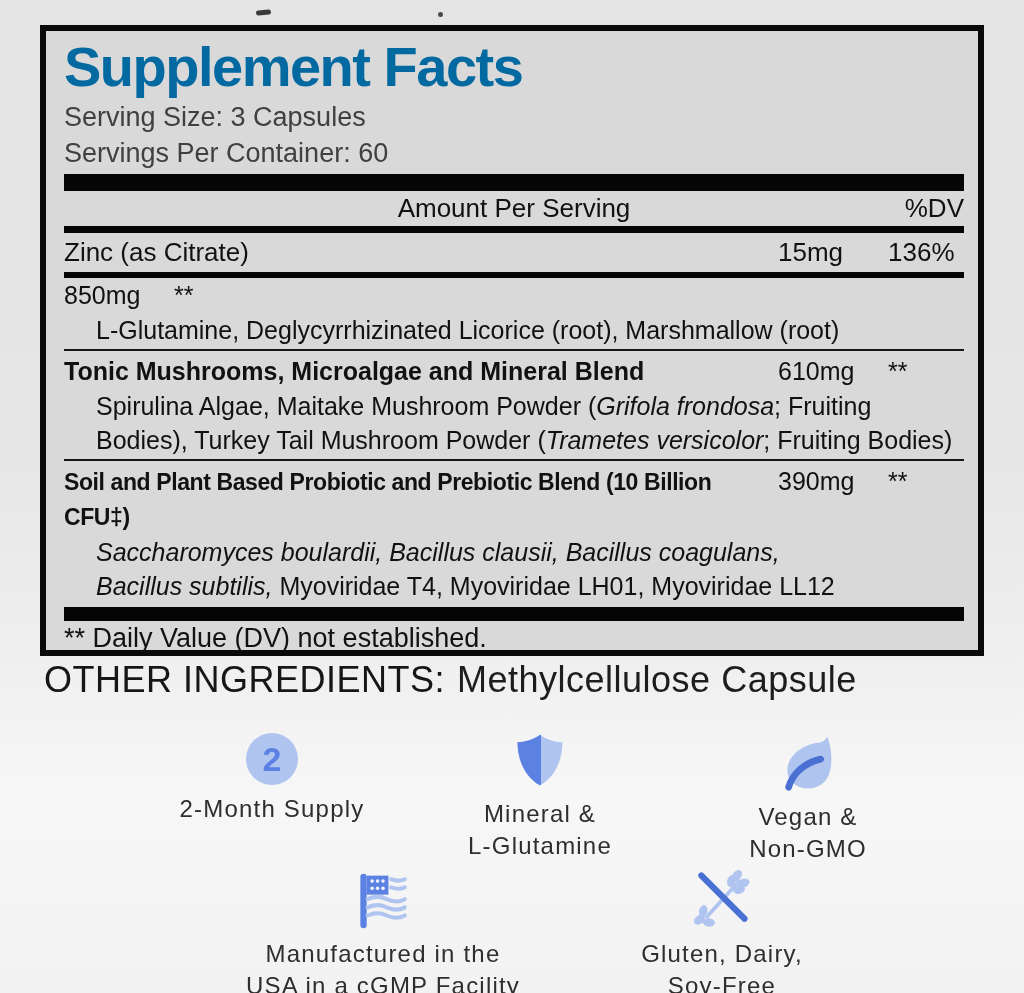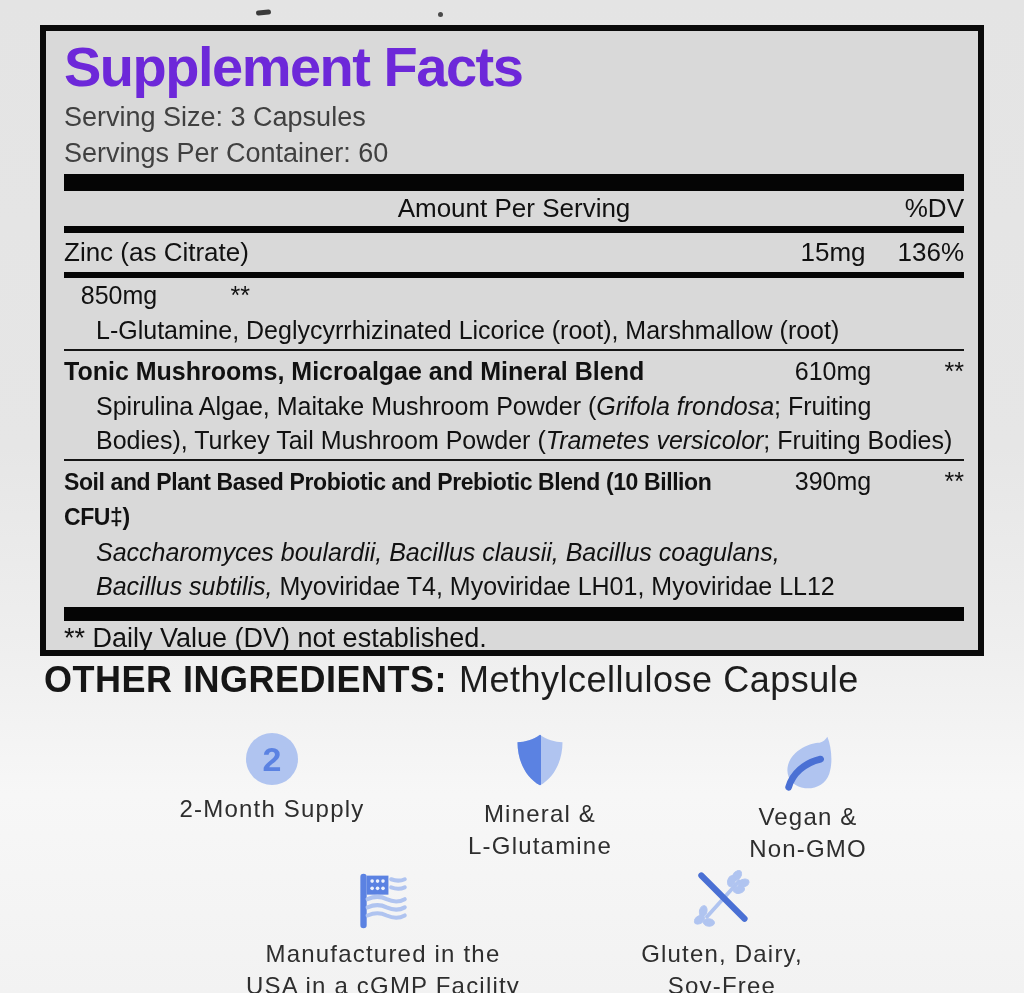--- a/index.html
+++ b/index.html
@@ -22,45 +22,45 @@
 
   
   .facts{
     position:absolute;left:40px;top:25px;width:944px;height:631px;
     border:6px solid var(--panel-border);
     background:var(--panel-bg);
     padding:4px 14px 0 18px;
     overflow:hidden;
   }
   .facts h1{
-    font-size:56px;line-height:64px;font-weight:800;letter-spacing:-1.5px;color:#6d28d9;
+    font-size:56px;line-height:64px;font-weight:800;letter-spacing:-1.5px;color:#0369a1;
   }
   .serving{font-size:27px;line-height:36px;color:#404040;}
   .bar{background:var(--bar-black);width:100%;}
   .bar-lg{height:17px;margin-top:3px;}
   .bar-md{height:7px;}
   .bar-sm{height:6px;}
   .bar-lg2{height:14px;margin-top:4px;}
   .hdr-row{position:relative;font-size:26px;line-height:35px;text-align:center;}
   .hdr-dv{position:absolute;right:0;top:0;}
   .row{display:flex;align-items:baseline;font-size:26px;line-height:39px;}
   .row.blend{font-size:25px;line-height:35px;}
   .nm{flex:1;text-align:left;}
   .b{font-weight:700;}
   .nm-sm{font-size:23px;letter-spacing:-0.4px;}
-  .amt{width:110px;text-align:center;white-space:nowrap;}
-  .dv{width:76px;text-align:right;white-space:nowrap;}
+  .amt{width:110px;text-align:left;white-space:nowrap;}
+  .dv{width:76px;white-space:nowrap;}
   .sub{font-size:25px;line-height:34px;padding-left:32px;}
   .it{font-style:italic;}
   .rule{border-top:2px solid #151515;margin:2px 0 3px 0;}
   .fn{font-size:27px;line-height:34px;}
 
   
   .other{position:absolute;left:44px;top:658px;width:960px;font-size:36px;line-height:44px;letter-spacing:0.5px;color:#161616;white-space:nowrap;}
-  .other-b{font-weight:700;}
+  .other-b{font-weight:400;}
   .other-r{margin-left:12px;font-weight:400;color:#1d1d1d;}
 
   
   .badge{position:absolute;text-align:center;color:var(--badge-text);}
   .badge .lbl{font-size:24px;line-height:32px;letter-spacing:1.2px;}
   .badge .ic{display:flex;justify-content:center;align-items:center;margin-bottom:8px;}
   .b-supply{left:152px;top:733px;width:240px;}
   .b-mineral{left:422px;top:730px;width:236px;}
   .b-vegan{left:690px;top:733px;width:236px;}
   .b-usa{left:238px;top:872px;width:290px;}

